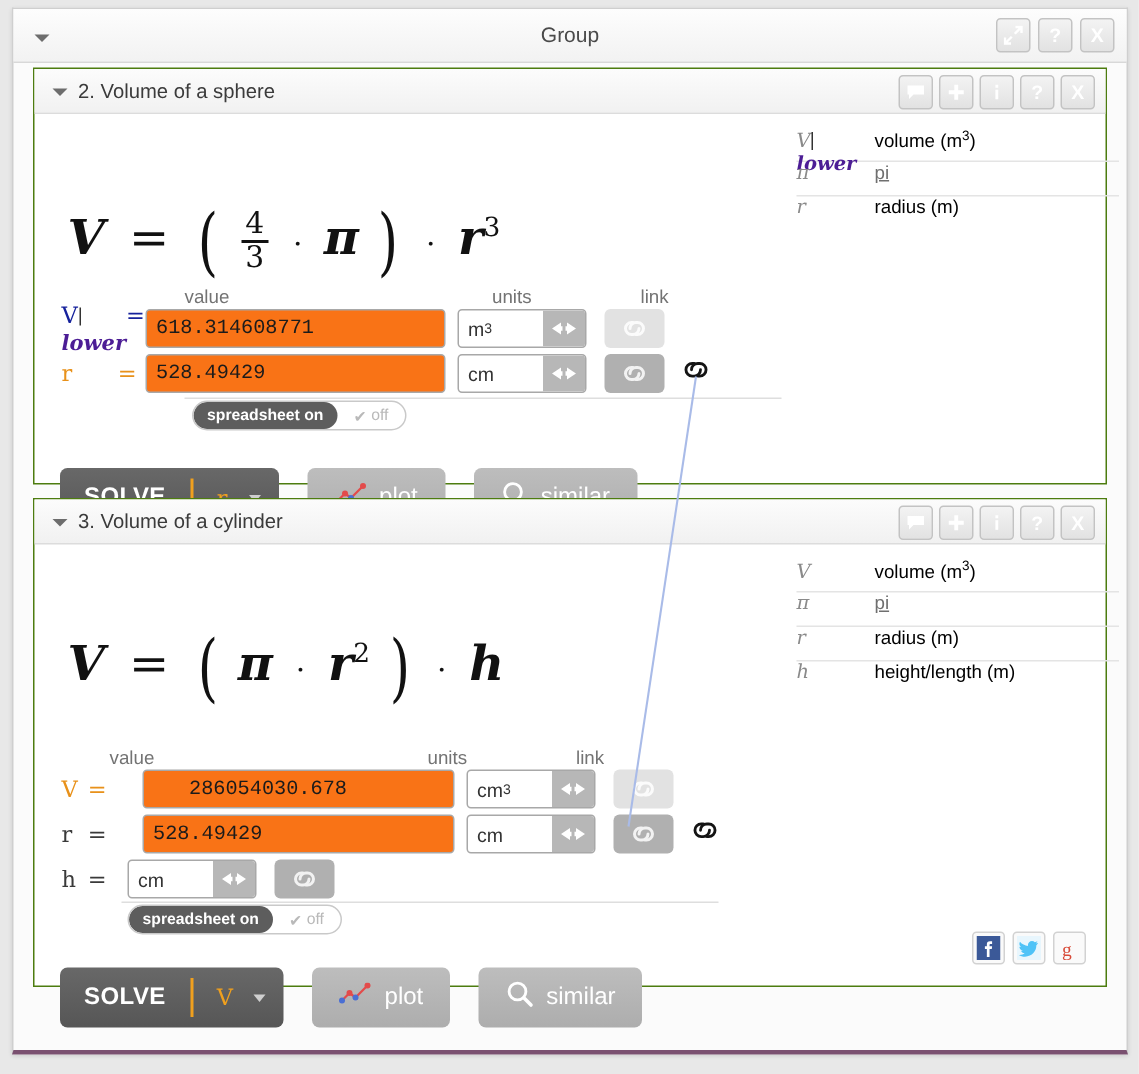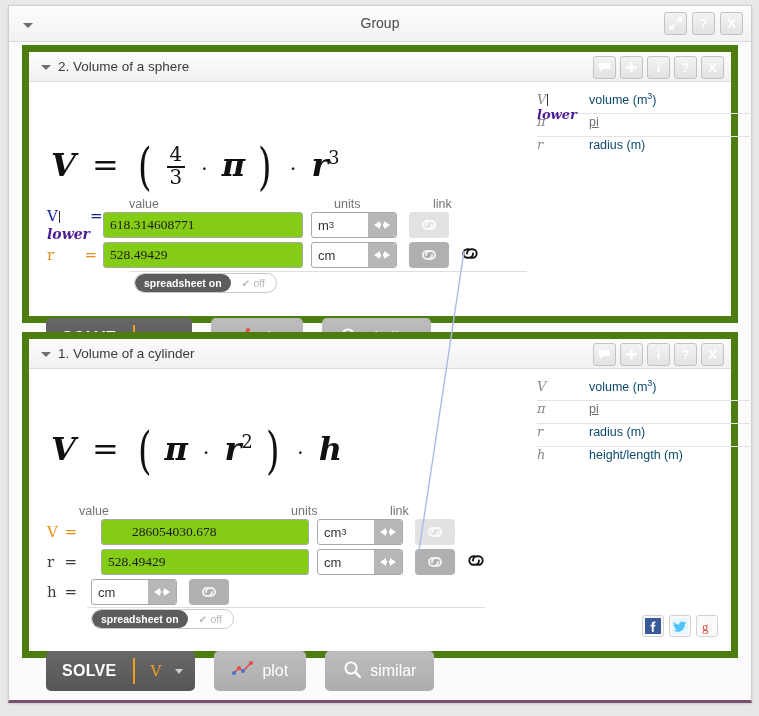--- a/index.html
+++ b/index.html
@@ -51,21 +51,21 @@
     font-size: 13px; font-weight: bold;
     cursor: pointer;
   }
   .sqbtn svg { display: block; }
 
   
   .panel {
     position: absolute;
     left: 13px; right: 13px;
     background: #ffffff;
-    border: 7px solid #4d7c0f;
+    border: 1px solid #4d7c0f;
   }
   #panel-sphere   { top: 39px; height: 278px; }
   #panel-cylinder { top: 326px; height: 326px; }
 
   .panel-head {
     position: relative;
     height: 30px;
     background: linear-gradient(#fcfcfc,#f1f1f1);
     border-bottom: 1px solid #dcdcdc;
   }
@@ -113,21 +113,21 @@
     border-bottom: 1px solid #e4e4e4;
   }
   .varrow:last-child { border-bottom: none; }
   .varsym {
     width: 52px;
     font-family: "DejaVu Serif", serif;
     font-style: italic;
     font-size: 13px;
     color: #8a8a8a;
   }
-  .vardesc { color: #0c4a6e; }
+  .vardesc { color: #000000; }
   .vardesc.link { text-decoration: underline; color: #6f6f6f; }
   .vsup { font-size: 0.72em; vertical-align: super; }
   .sub-edit { color: #4c1d95; font-style: italic; font-weight: bold; }
   .cursor-bar {
     display: inline-block; width: 1px; height: 12px;
     background: #333; vertical-align: -2px; margin: 0 1px;
   }
 
   
   .fields { position: absolute; }
@@ -145,25 +145,25 @@
     padding-right: 6px;
   }
   .flabel .sym { font-style: normal; }
   .flabel .eqs { font-style: normal; }
   .flabel.blue { color: #16229c; }
   .flabel .sub-edit { font-size: 14px; }
   .val-input {
     height: 26px;
     border: 1px solid #a8a8a8;
     border-radius: 3px;
-    background: #84cc16;
+    background: #f97316;
     font-size: 13.5px;
     color: #1b1b1b;
     padding: 0 6px;
-    font-family: Liberation Serif, serif;
+    font-family: Liberation Mono, monospace;
     outline: none;
   }
   .unit-wrap {
     display: flex; align-items: stretch;
     height: 26px; margin-left: 8px;
     border: 1px solid #a8a8a8; border-radius: 3px;
     overflow: hidden; background: #fff;
   }
   .unit-txt {
     width: 56px;
@@ -431,21 +431,21 @@
             </svg>
         </span>
         <span>similar</span>
       </div>
     </div>
   </div>
 
   <div class="panel" id="panel-cylinder">
     <div class="panel-head">
       <div class="caret"></div>
-      <div class="panel-title">1. Volume of a cylinder</div>
+      <div class="panel-title">3. Volume of a cylinder</div>
       <div class="panel-icons">
         <div class="sqbtn">
           <svg width="13" height="11" viewBox="0 0 13 11">
               <path d="M1 1h11v6H5l-3 3V7H1z" fill="#fff"></path>
             </svg>
         </div>
         <div class="sqbtn">
           <svg width="13" height="13" viewBox="0 0 13 13">
               <path d="M5.2 1.5h2.6v3.7h3.7v2.6H7.8v3.7H5.2V7.8H1.5V5.2h3.7z" fill="#fff"></path>
             </svg>

